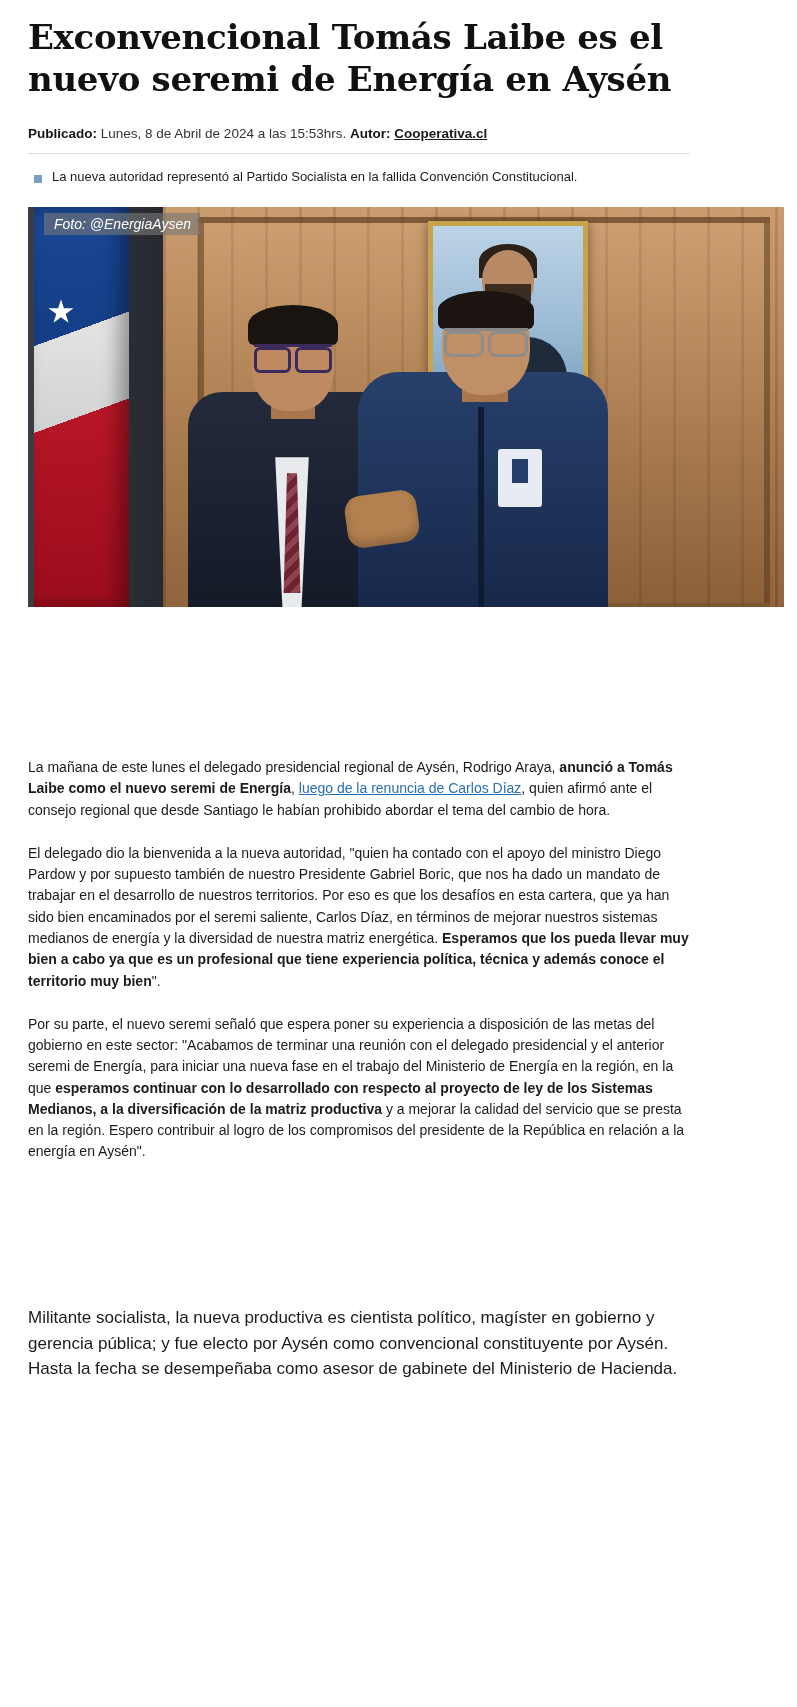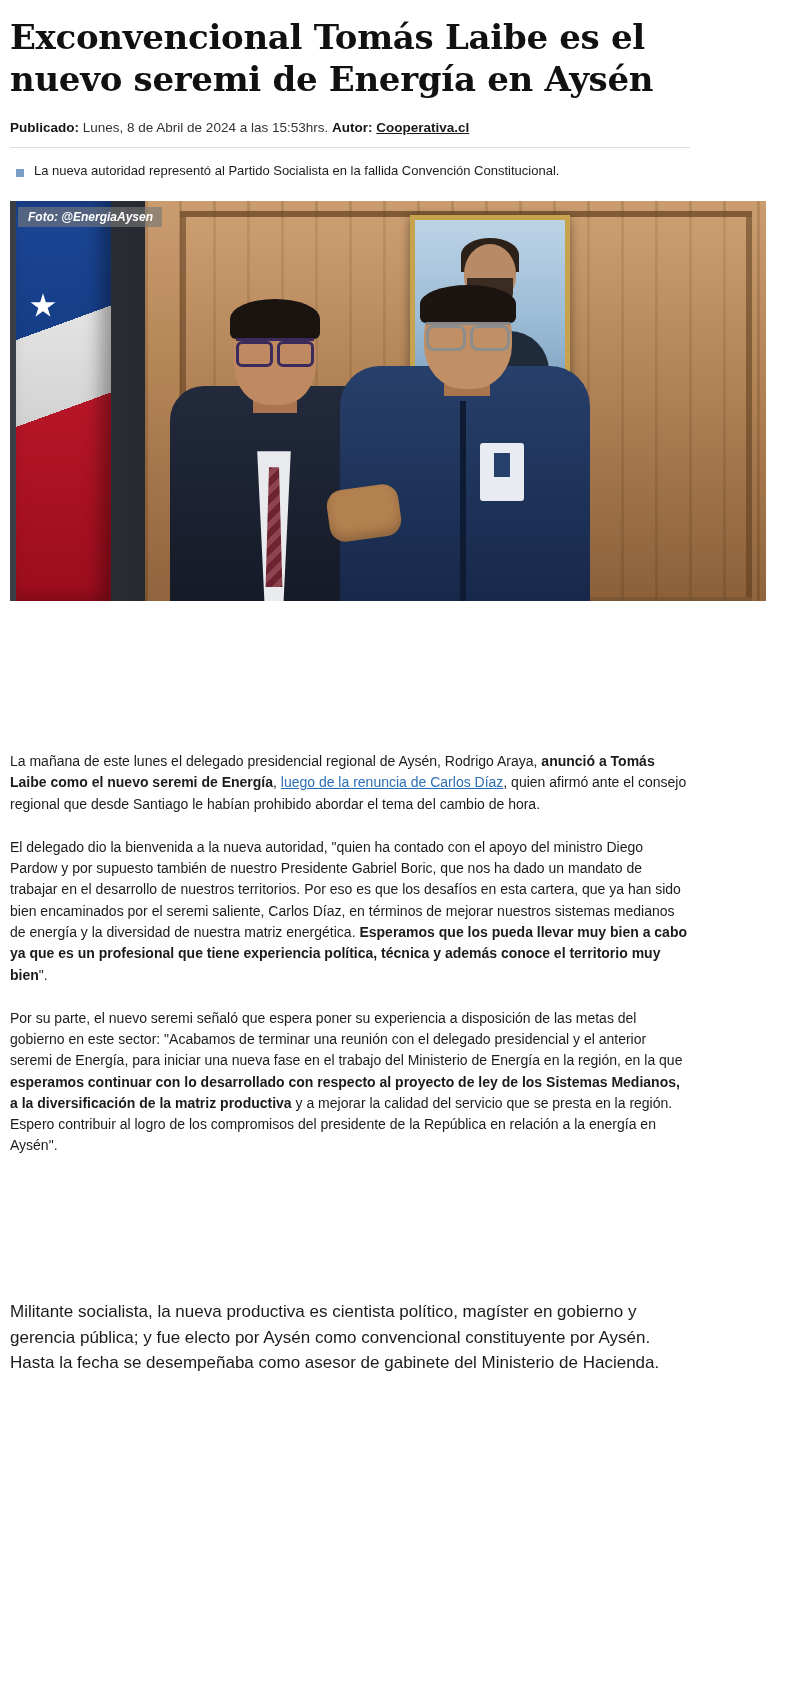--- a/index.html
+++ b/index.html
@@ -9,37 +9,37 @@
   }
   body {
     width: 797px;
     min-height: 1707px;
     font-family: "Liberation Serif", serif;
     color: #1b1b1b;
   }
   .page {
     width: 704px;
     box-sizing: border-box;
-    padding: 10px 14px 0 10px;
+    padding: 10px 14px 0 28px;
   }
   .headline {
     font-family: "DejaVu Serif", serif;
     font-weight: bold;
     font-size: 34px;
     line-height: 1.24;
     letter-spacing: -0.3px;
     color: #111111;
     margin: 6px 0 0 0;
     max-width: 700px;
   }
   .meta {
     font-family: "Liberation Sans", sans-serif;
     font-size: 13.5px;
     color: #333333;
-    margin-top: 20px;
+    margin-top: 26px;
     margin-bottom: 0;
   }
   .meta .lbl {
     font-weight: bold;
     color: #161616;
   }
   .meta .author-link {
     color: #1a1a1a;
     text-decoration: underline;
     font-weight: bold;
@@ -74,30 +74,29 @@
   .figure {
     margin: 20px 0 0 0;
     position: relative;
     width: 756px;
     height: 400px;
     overflow: hidden;
     background: #6b4f2e;
   }
   .credit {
     position: absolute;
-    left: 8px;
+    left: 16px;
     top: 6px;
     background: rgba(120,120,120,0.62);
     color: #ffffff;
     font-family: "Liberation Sans", sans-serif;
-    font-size: 12px;
+    font-size: 14px;
     font-style: italic;
     padding: 3px 9px 3px 10px;
     z-index: 5;
-    font-weight: bold;
   }
   
   .photo { position: absolute; inset: 0; }
   .wall-left {
     position: absolute; left: 0; top: 0; width: 135px; height: 100%;
     background: linear-gradient(90deg,#3a3f46 0%,#2c3137 60%,#262a30 100%);
   }
   .flag {
     position: absolute; left: 6px; top: 0; width: 95px; height: 400px;
     background:

